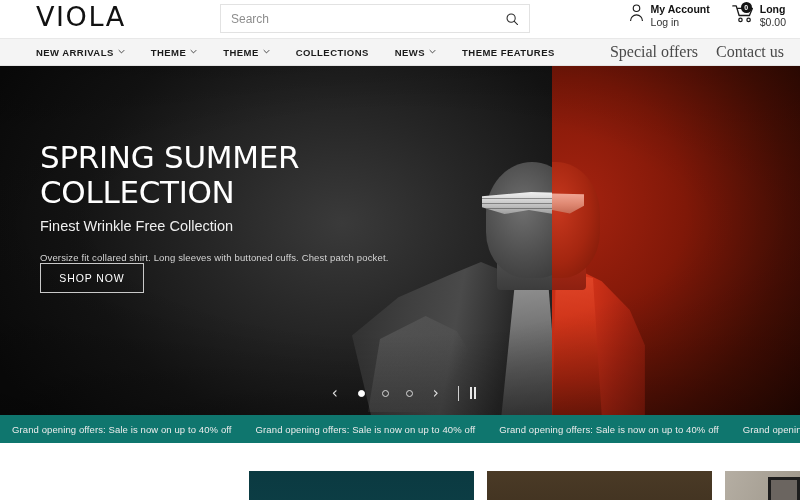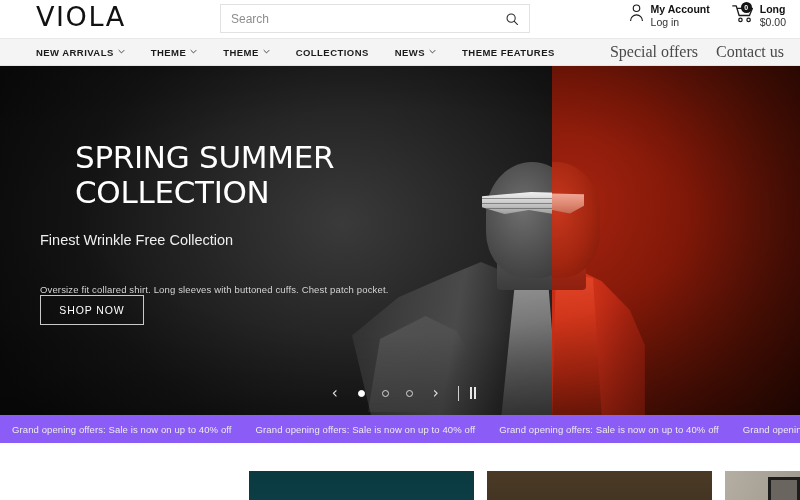--- a/index.html
+++ b/index.html
@@ -235,30 +235,29 @@
     z-index:5;
     max-width:420px;
   }
   .hero-title {
     font-size:31px;
     font-weight:400;
     line-height:1.14;
     color:#ffffff;
     letter-spacing:-0.3px;
     font-family:"DejaVu Sans", sans-serif;
-    margin-left:35px;
   }
   .hero-sub {
-    margin-top:21px;
+    margin-top:7px;
     font-size:14.5px;
     color:#efefef;
     font-weight:400;
   }
   .hero-desc {
-    margin-top:36px;
+    margin-top:18px;
     font-size:9.5px;
     color:#d4d4d4;
     letter-spacing:0.15px;
   }
   .shop-btn {
     width:104px; height:30px;
     border:1px solid #c9c9c9;
     background:transparent;
     color:#ffffff;
     font-size:10.5px;
@@ -292,21 +291,21 @@
   .dot.active { background:#ffffff; border-color:#ffffff; }
   .c-divider { width:1px; height:15px; background:#cfcfcf; margin:0 9px; }
   .c-pause {
     display:flex; gap:2.5px; cursor:pointer; background:none; border:none; padding:2px;
   }
   .c-pause span { display:block; width:2px; height:12px; background:#e8e8e8; }
 
   
   .marquee {
     height:28px;
-    background:#8b5cf6;
+    background:#0f766e;
     color:#ececec;
     display:flex;
     align-items:center;
     overflow:hidden;
     white-space:nowrap;
   }
   .marquee-track { display:flex; gap:0; }
   .marquee-item {
     font-size:9.5px;
     padding:0 12px;

